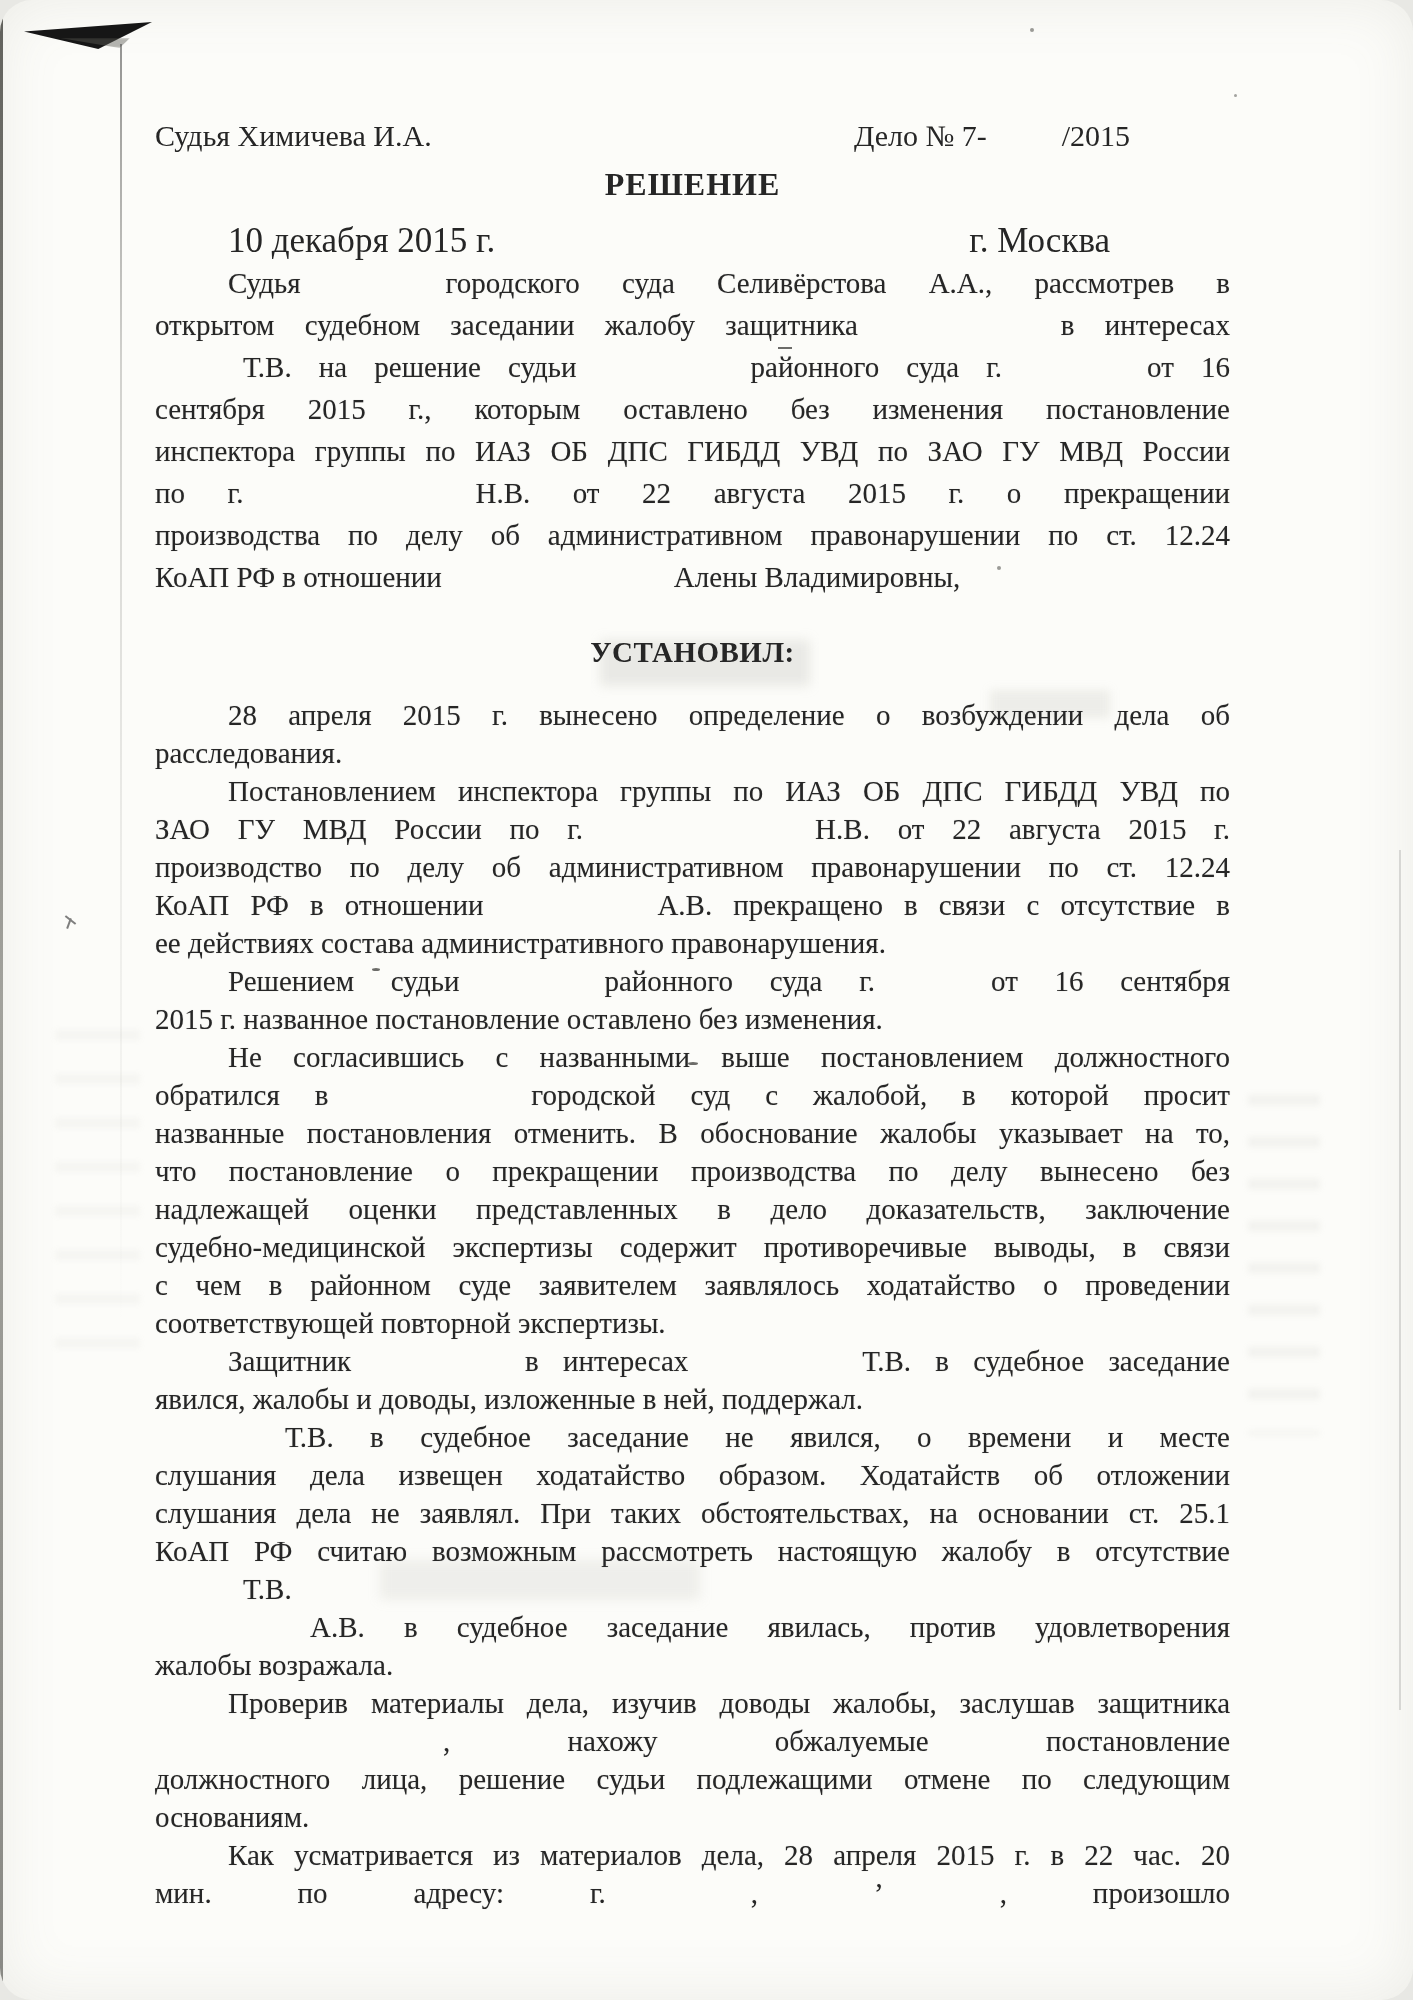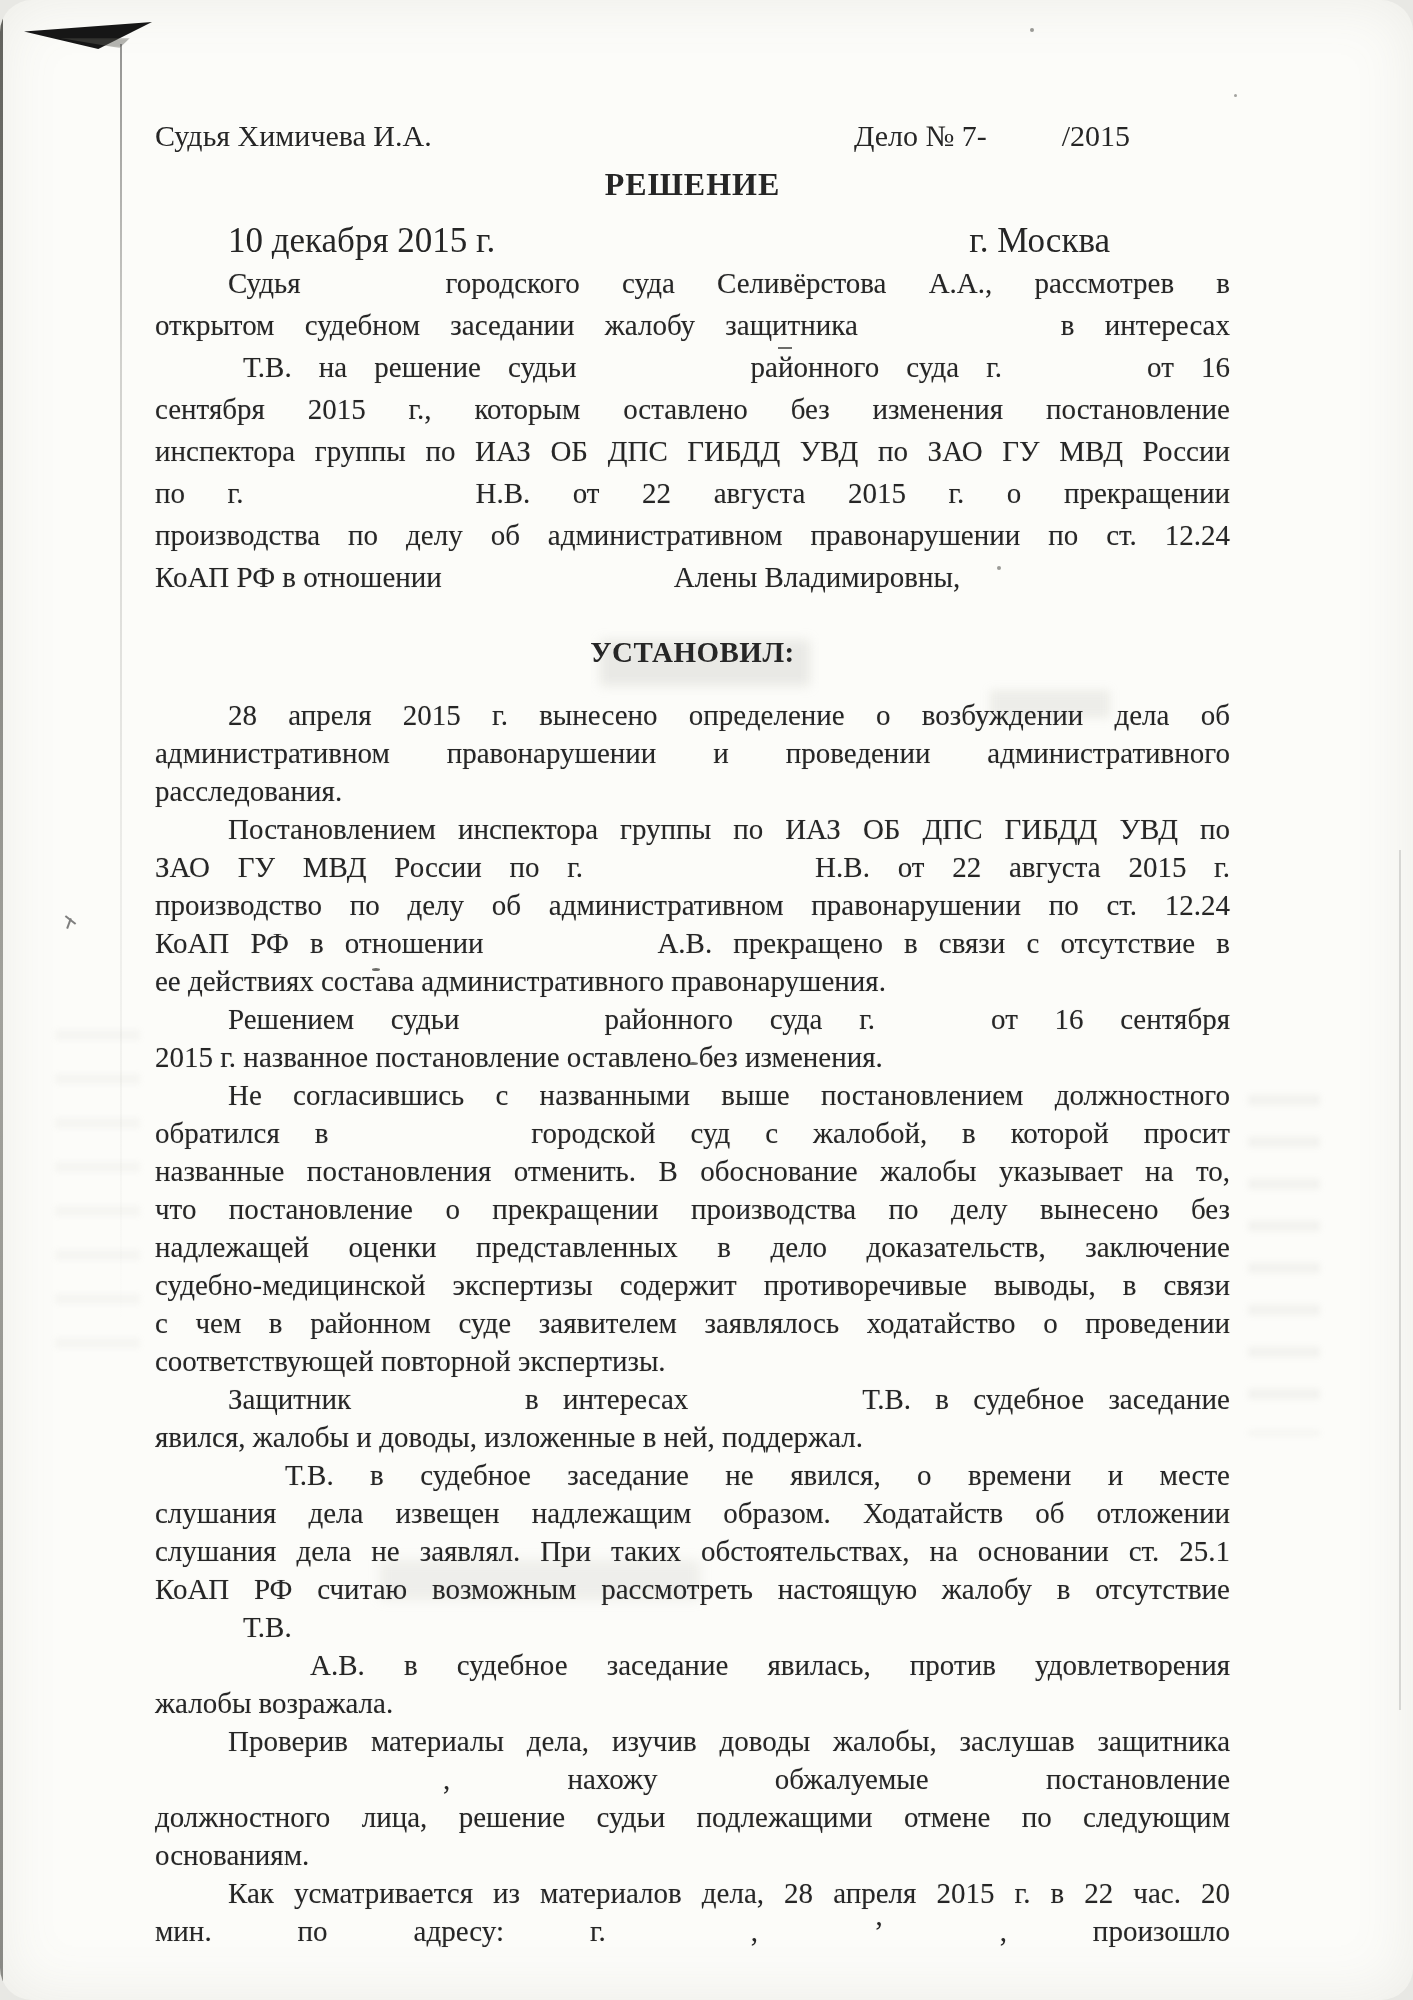--- a/index.html
+++ b/index.html
@@ -115,41 +115,40 @@
         <div class="ln">инспектора группы по ИАЗ ОБ ДПС ГИБДД УВД по ЗАО ГУ МВД России</div>
         <div class="ln">по г.        Н.В. от 22 августа 2015 г. о прекращении</div>
         <div class="ln">производства по делу об административном правонарушении по ст. 12.24</div>
         <div class="ln e">КоАП РФ в отношении        Алены Владимировны,</div>
       </div>
 
     <div class="section-heading">УСТАНОВИЛ:</div>
 
     <div class="lines" id="body-lines">
         <div class="ln i1">28 апреля 2015 г. вынесено определение о возбуждении дела об</div>
-        <div class="ln">административном правонарушении и проведении административного</div>
         <div class="ln e">расследования.</div>
         <div class="ln i1">Постановлением инспектора группы по ИАЗ ОБ ДПС ГИБДД УВД по</div>
         <div class="ln">ЗАО ГУ МВД России по г.        Н.В. от 22 августа 2015 г.</div>
         <div class="ln">производство по делу об административном правонарушении по ст. 12.24</div>
         <div class="ln">КоАП РФ в отношении      А.В. прекращено в связи с отсутствие в</div>
         <div class="ln e">ее действиях состава административного правонарушения.</div>
         <div class="ln i1">Решением судьи     районного суда г.    от 16 сентября</div>
         <div class="ln e">2015 г. названное постановление оставлено без изменения.</div>
         <div class="ln i1">Не согласившись с названными выше постановлением должностного</div>
         <div class="ln">обратился в       городской суд с жалобой, в которой просит</div>
         <div class="ln">названные постановления отменить. В обоснование жалобы указывает на то,</div>
         <div class="ln">что постановление о прекращении производства по делу вынесено без</div>
         <div class="ln">надлежащей оценки представленных в дело доказательств, заключение</div>
         <div class="ln">судебно-медицинской экспертизы содержит противоречивые выводы, в связи</div>
         <div class="ln">с чем в районном суде заявителем заявлялось ходатайство о проведении</div>
         <div class="ln e">соответствующей повторной экспертизы.</div>
         <div class="ln i1">Защитник      в интересах      Т.В. в судебное заседание</div>
         <div class="ln e">явился, жалобы и доводы, изложенные в ней, поддержал.</div>
         <div class="ln i3">Т.В. в судебное заседание не явился, о времени и месте</div>
-        <div class="ln">слушания дела извещен надлежащим образом. Ходатайств об отложении</div>
+        <div class="ln">слушания дела извещен ходатайство образом. Ходатайств об отложении</div>
         <div class="ln">слушания дела не заявлял. При таких обстоятельствах, на основании ст. 25.1</div>
         <div class="ln">КоАП РФ считаю возможным рассмотреть настоящую жалобу в отсутствие</div>
         <div class="ln i2 e">Т.В.</div>
         <div class="ln i4">А.В. в судебное заседание явилась, против удовлетворения</div>
         <div class="ln e">жалобы возражала.</div>
         <div class="ln i1">Проверив материалы дела, изучив доводы жалобы, заслушав защитника</div>
         <div class="ln i5">, нахожу обжалуемые постановление</div>
         <div class="ln">должностного лица, решение судьи подлежащими отмене по следующим</div>
         <div class="ln e">основаниям.</div>
         <div class="ln i1">Как усматривается из материалов дела, 28 апреля 2015 г. в 22 час. 20</div>

